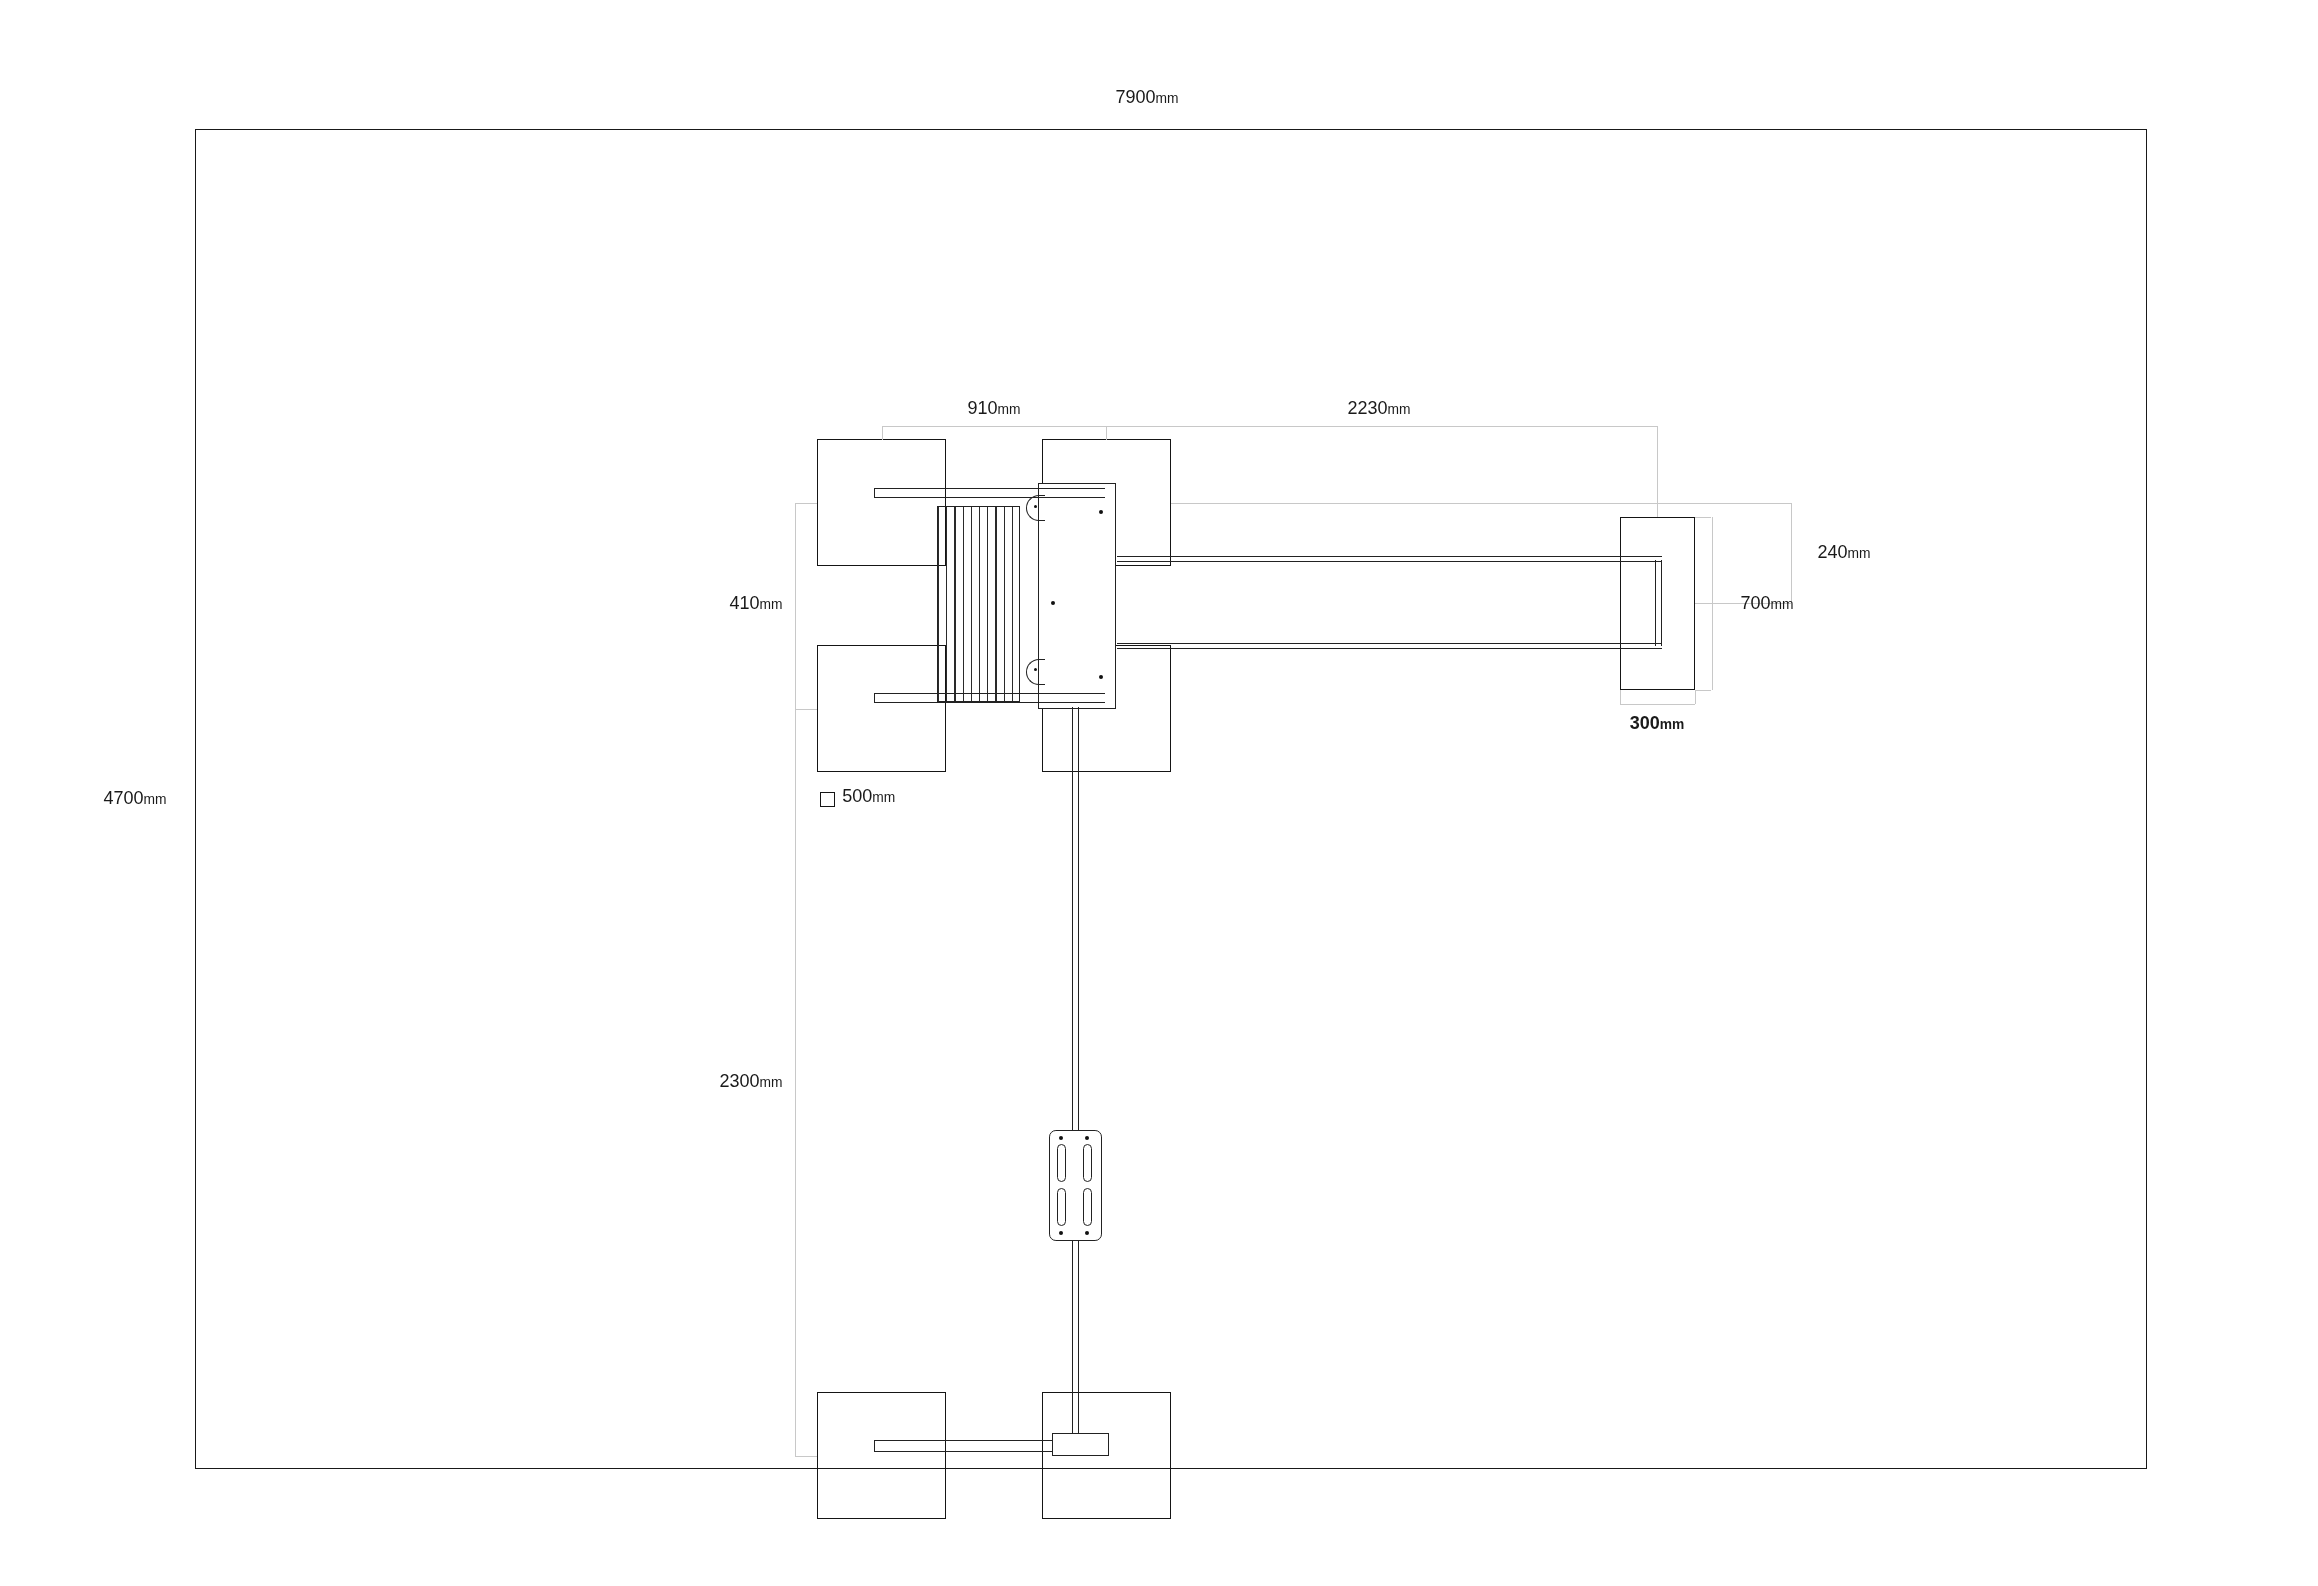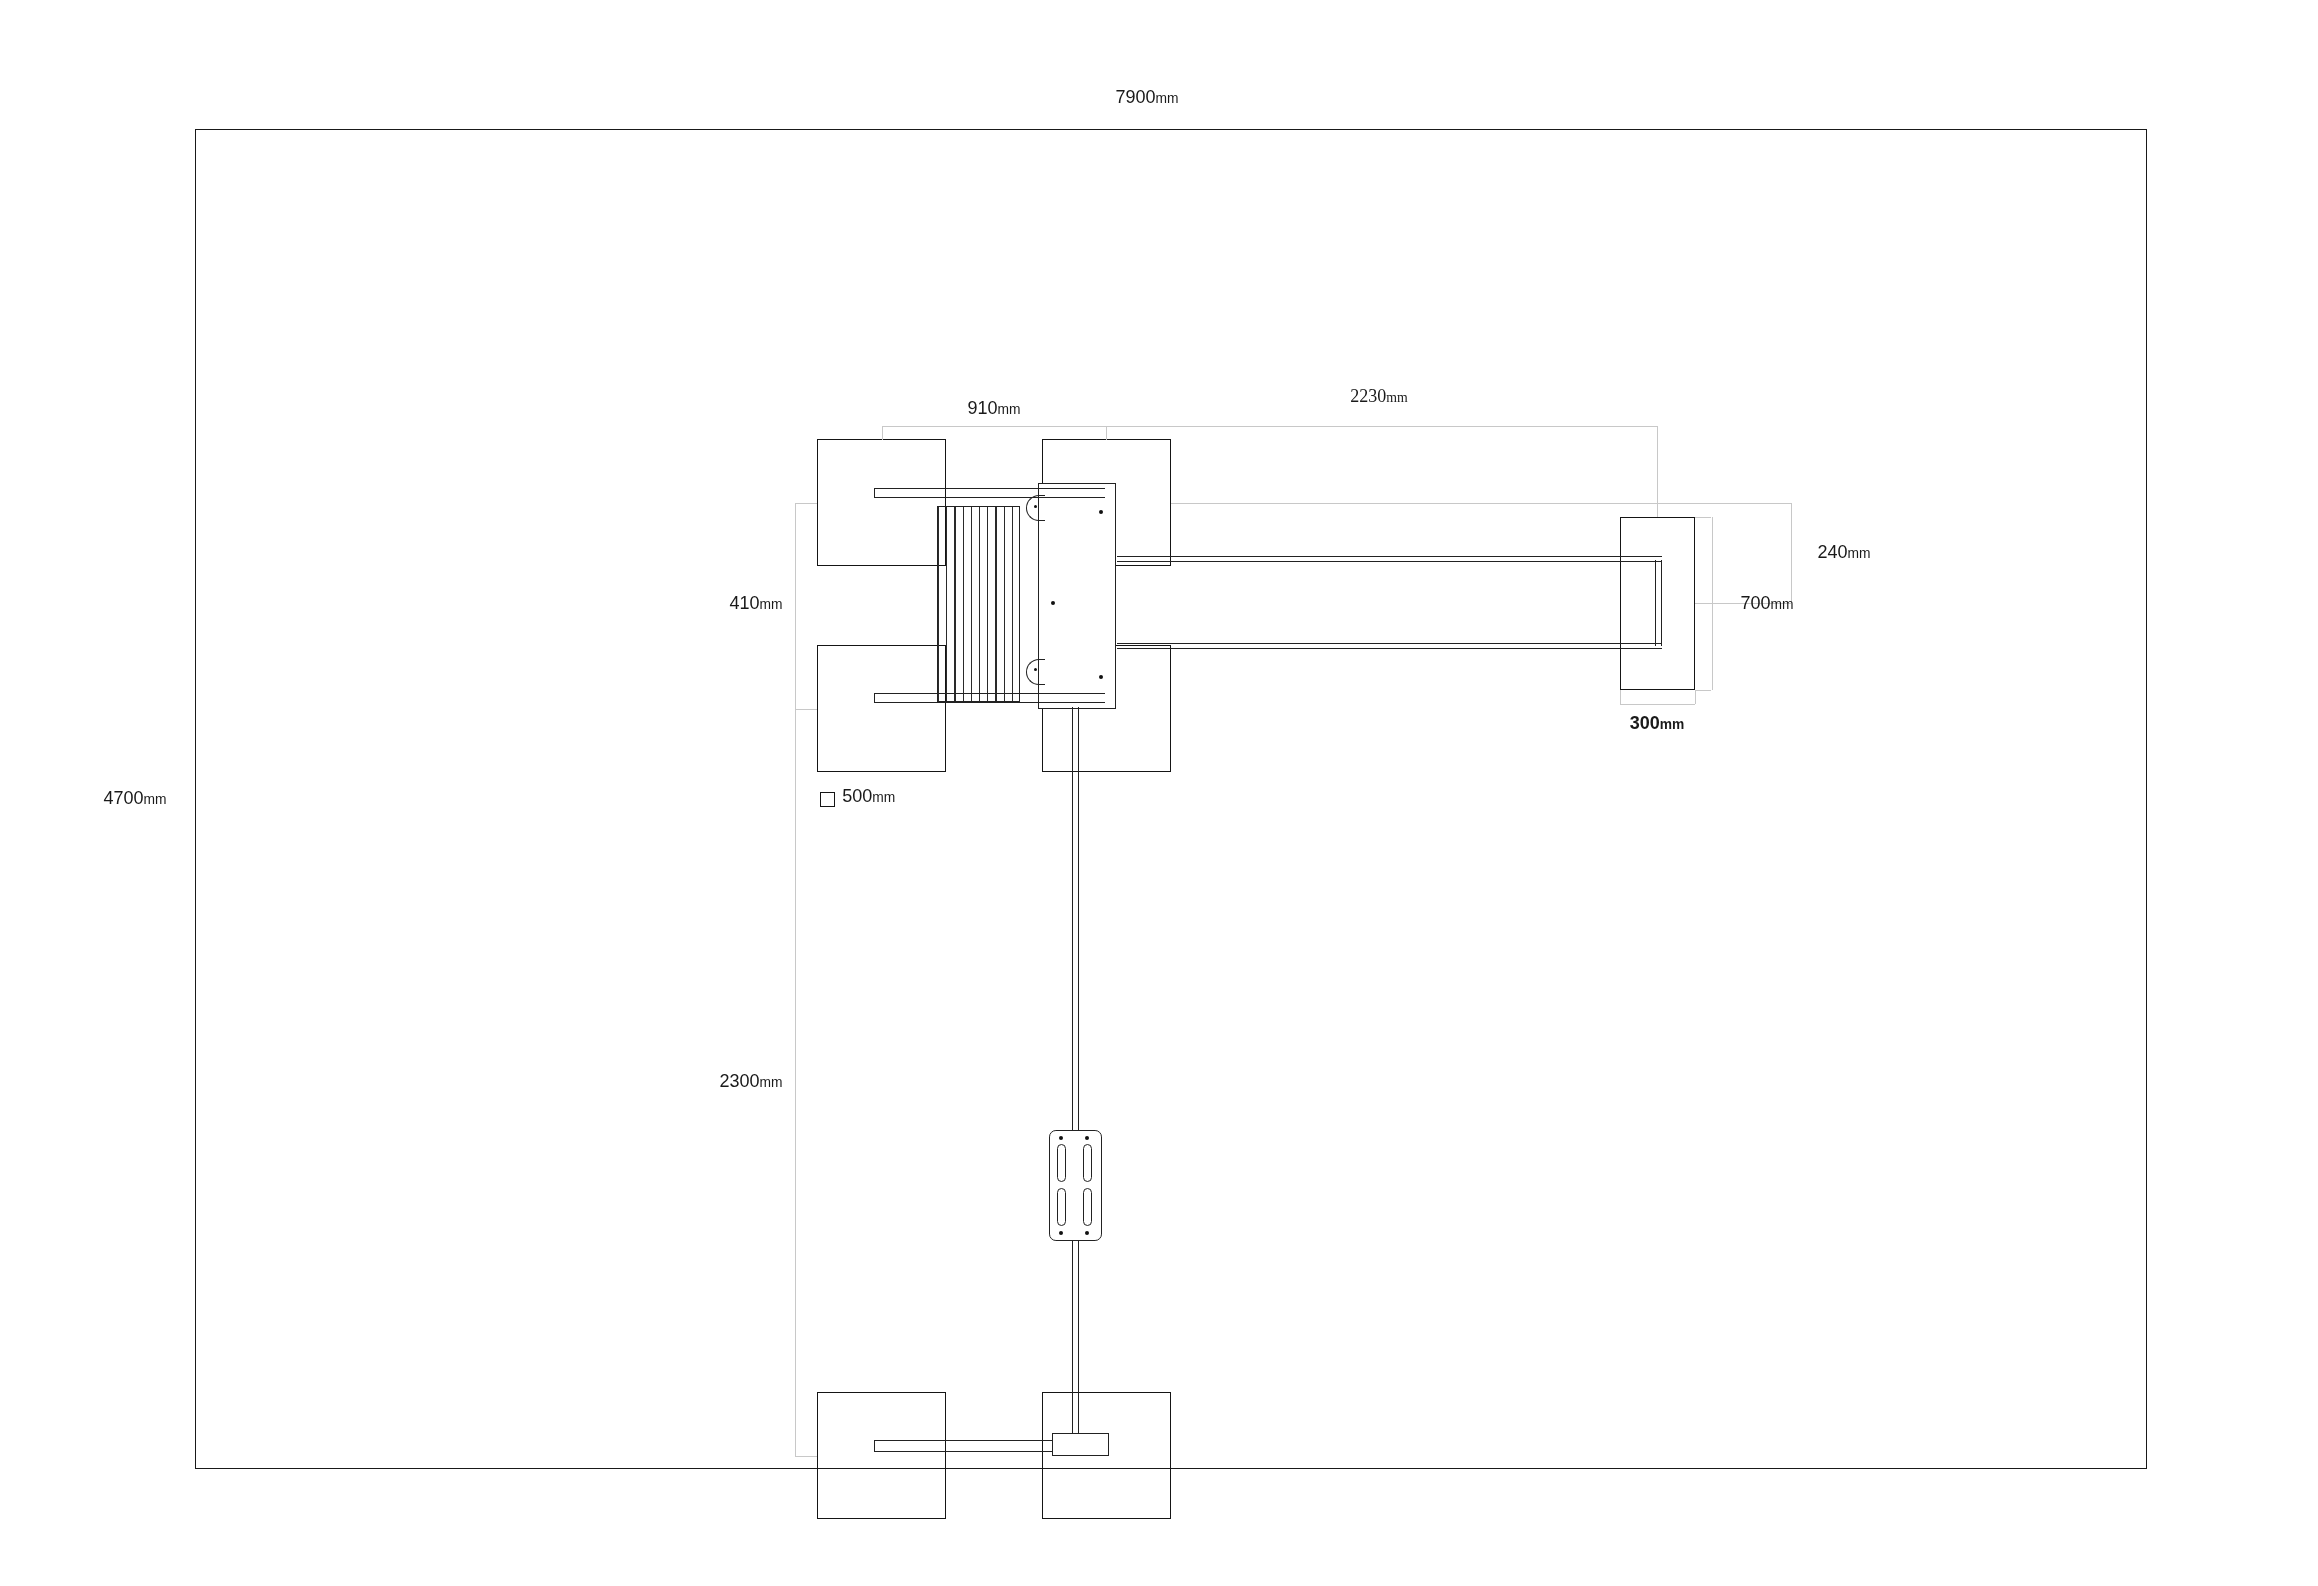--- a/index.html
+++ b/index.html
@@ -104,21 +104,21 @@
   </div>
 
   <div class="dim-label" style="left:135px; top:790px;">
     <span class="val">4700</span><span class="unit">mm</span>
   </div>
 
   <div class="dim-label" style="left:994px; top:400px;">
     <span class="val">910</span><span class="unit">mm</span>
   </div>
 
-  <div class="dim-label" style="left:1379px; top:388px;font-family:Liberation Serif, serif;">
+  <div class="dim-label" style="left:1379px; top:400px;">
     <span class="val">2230</span><span class="unit">mm</span>
   </div>
 
   <div class="dim-label" style="left:756px; top:595px;">
     <span class="val">410</span><span class="unit">mm</span>
   </div>
 
   <div class="dim-label" style="left:1844px; top:544px;">
     <span class="val">240</span><span class="unit">mm</span>
   </div>

